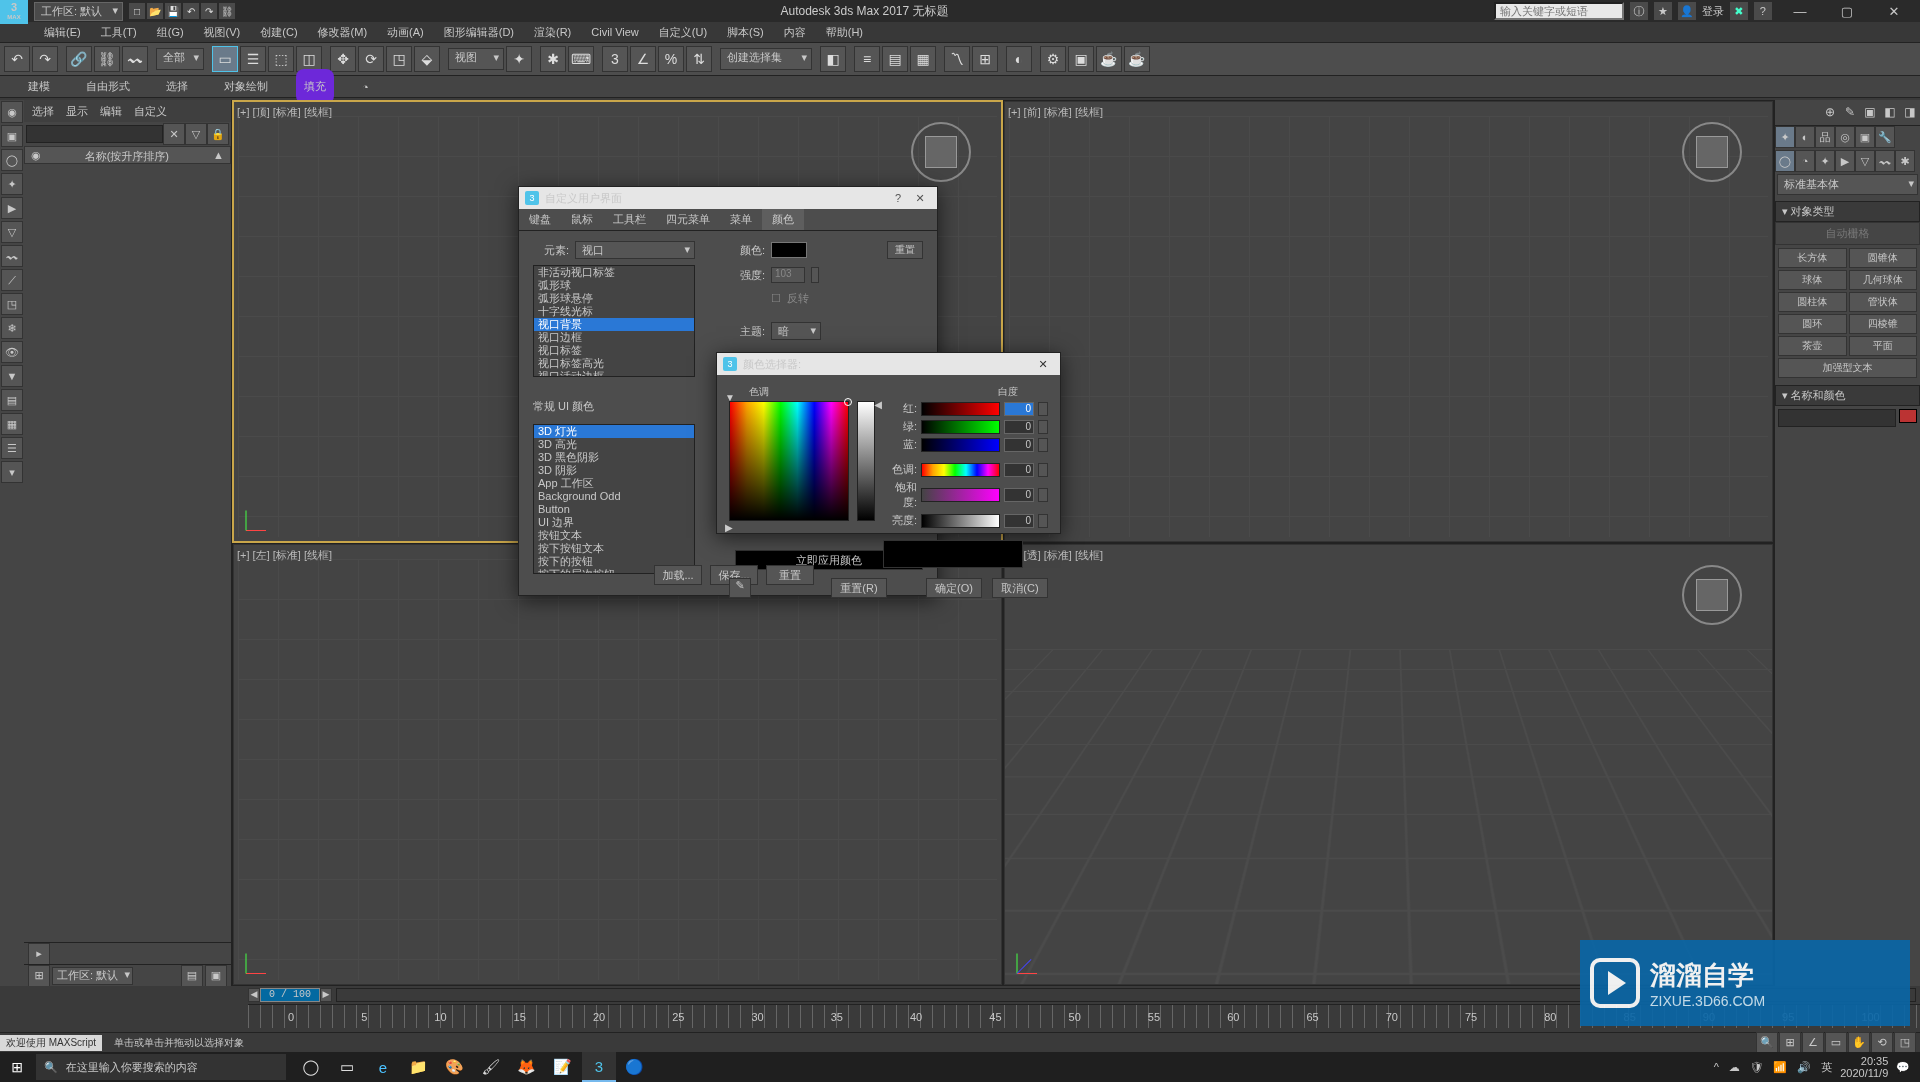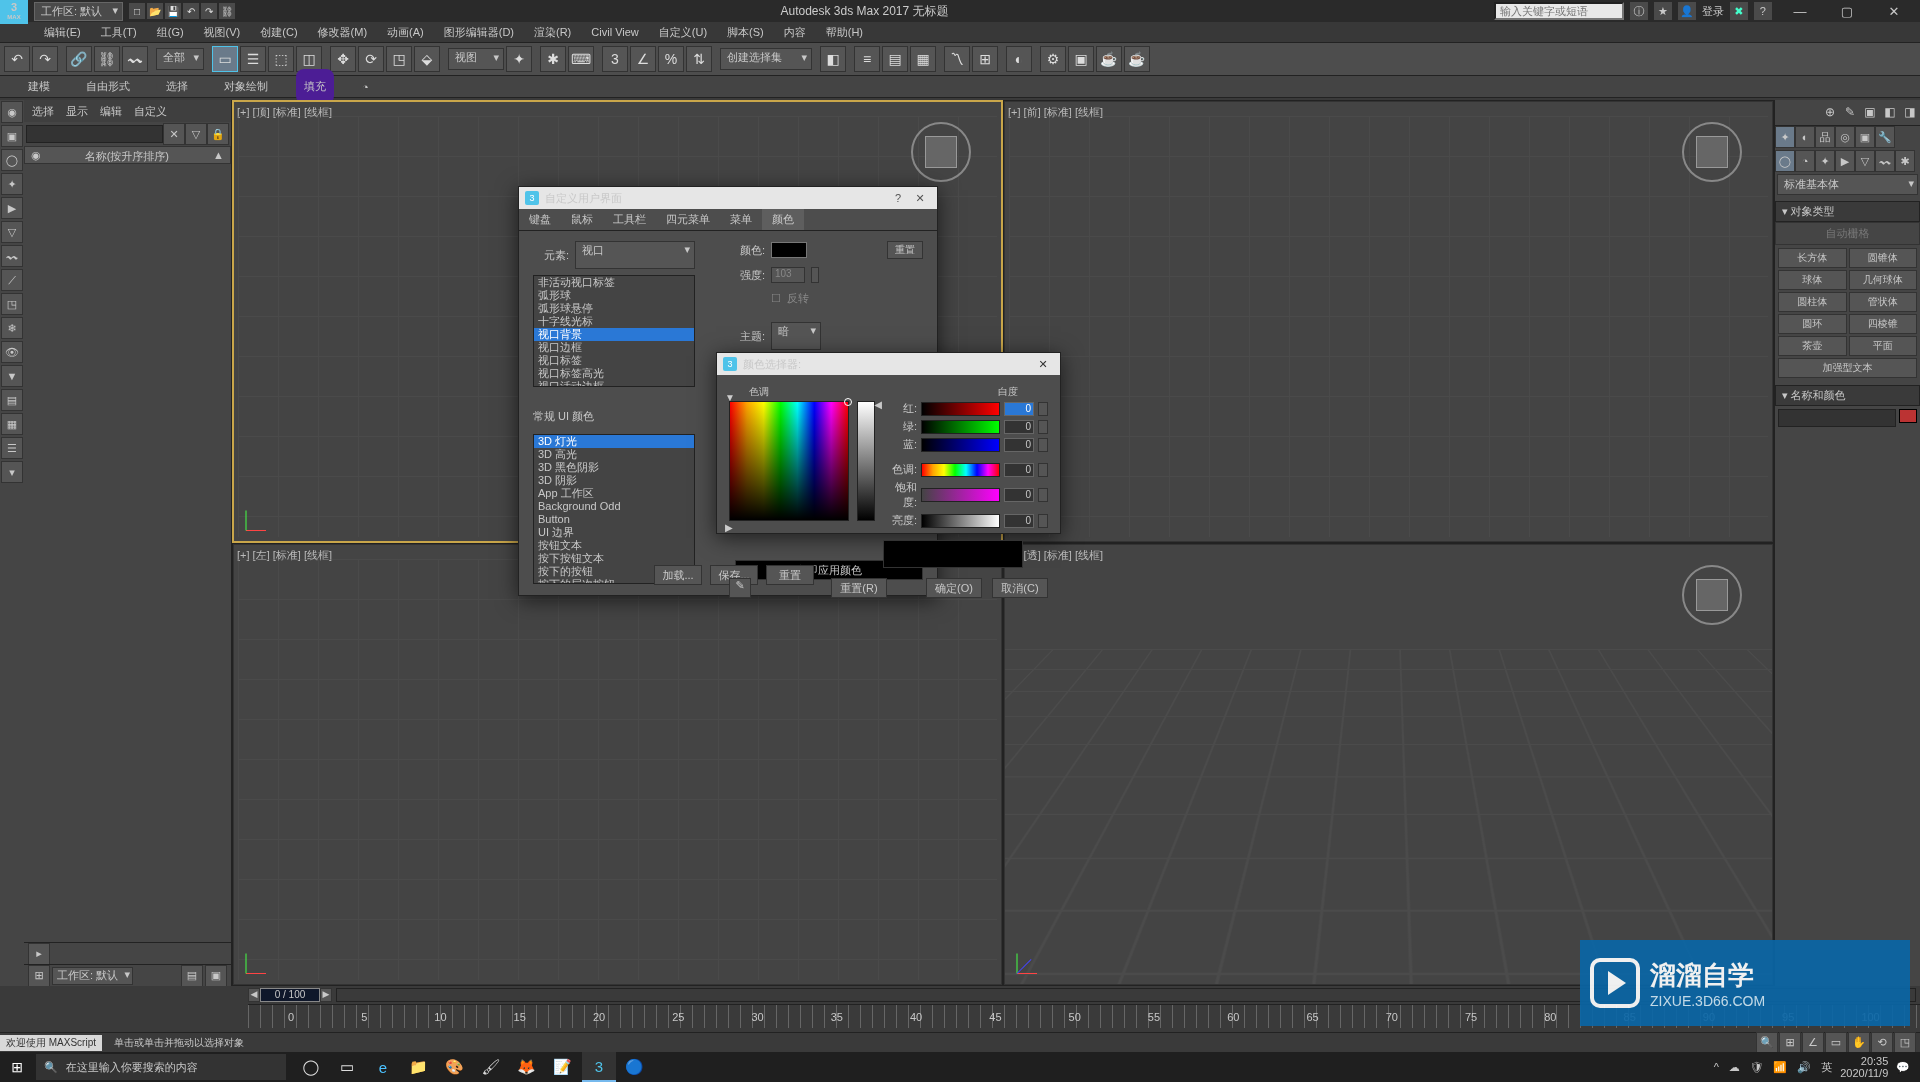--- a/index.html
+++ b/index.html
@@ -26,21 +26,21 @@
 .main-toolbar { height: 34px; background: #4d4d4d; border-top: 1px solid #222; border-bottom: 1px solid #222; display: flex; align-items: center; padding: 0 4px; gap: 2px; }
 .tb-btn { width: 26px; height: 26px; background: #555; border: 1px solid #333; display: inline-flex; align-items: center; justify-content: center; font-size: 14px; color:#ddd; }
 .tb-btn.on { background: #6a7a8a; border-color: #4fc3e9; }
 .tb-sep { width: 4px; }
 .tb-dd { height: 22px; background: #555; border: 1px solid #333; padding: 1px 18px 1px 6px; position: relative; font-size:11px; }
 .tb-dd::after { content: "▾"; position: absolute; right: 4px; top: 2px; }
 
 
 .sub-toolbar { height: 22px; background: #444; display: flex; align-items: center; padding-left: 20px; gap: 20px; border-bottom:1px solid #222;}
 .sub-toolbar span { padding: 10px 8px; }
-.sub-toolbar span.active { background: #4c1d95; border-radius: 8px; }
+.sub-toolbar span.active { background: #6d28d9; border-radius: 8px; }
 
 
 .config-row { height: 18px; background: #3a3a3a; display: flex; align-items: center; padding-left: 6px; gap: 12px; font-size: 10px; }
 
 
 .main-area { position: absolute; top: 100px; left: 0; right: 0; bottom: 46px; display: flex; }
 
 
 .left-rail { width: 24px; background: #454545; display: flex; flex-direction: column; }
 .left-rail-btn { width: 22px; height: 22px; background: #555; margin: 1px; border: 1px solid #333; display:flex;align-items:center;justify-content:center;font-size:11px; }
@@ -80,21 +80,21 @@
 .cmd-dd::after { content: "▾"; position: absolute; right: 3px; top: 2px; }
 .rollout-h { background: #3a3a3a; padding: 2px 6px; border: 1px solid #222; margin-top:4px;}
 .rollout-h::before { content: "▾ "; }
 .obj-grid { display: grid; grid-template-columns: 1fr 1fr; gap: 2px; padding: 3px; }
 .obj-btn { background: #555; border: 1px solid #333; text-align: center; padding: 2px 0; font-size:10px; }
 .color-swatch { width: 18px; height: 14px; background: #b33; border: 1px solid #000; float: right; margin:3px;}
 .disabled-btn { text-align: center; padding: 3px; color: #777; border: 1px solid #333; }
 
 
 .bottom-area { position: absolute; left: 0; right: 0; bottom: 26px; height: 60px; background: #3a3a3a; display:flex;flex-direction:column; }
-.slider-handle { width:60px; height:14px; background:#0f172a; border:1px solid #888; text-align:center; font-size:10px;}
+.slider-handle { width:60px; height:14px; background:#0369a1; border:1px solid #888; text-align:center; font-size:10px;font-family:Liberation Mono, monospace;}
 .ruler { flex:1; height:24px; background:#3a3a3a; display:flex; align-items:flex-end; padding:0 40px; position:relative; border-top:1px solid #222;}
 .ruler::before { content:"";position:absolute;inset:0;background:repeating-linear-gradient(90deg,#666 0,#666 1px,transparent 1px,transparent 12px);}
 .tick-labels { position:absolute; inset:0; display:flex; justify-content:space-between; padding:0 40px; align-items:center; font-size:9px;}
 .status-left-icons { width: 236px; display:flex; align-items:center; gap: 1px; padding: 2px; margin-right:12px;}
 .mini-btn { width:22px;height:22px;background:#555;border:1px solid #333; display:inline-flex;align-items:center;justify-content:center;font-size:11px;}
 .mini-dd { height:18px;background:#555;border:1px solid #333;padding:0 14px 0 4px;position:relative;}
 .mini-dd::after { content:"▾";position:absolute;right:2px;top:0;}
 
 .status-bar { position:absolute; left:0; right:0; bottom:0; height:26px; background:#3a3a3a; display:flex; align-items:center; border-top:1px solid #222;}
 .status-msg { padding: 0 6px; background:#d8d8d8; color:#333; font-size:10px; height:16px; display:flex;align-items:center;margin-right:4px;}
@@ -110,21 +110,21 @@
 .dlg-close { width: 22px; text-align: center; cursor: default; color:#555;}
 
 
 .cui-tabs { display: flex; background: #4d4d4d; border-bottom: 1px solid #222; }
 .cui-tab { padding: 3px 10px; }
 .cui-tab.active { background: #5e5e5e; }
 .cui-body { padding: 10px 14px; display: flex; gap: 40px; }
 .cui-left { flex: 1; }
 .cui-right { width: 190px; }
 .cui-row { display: flex; align-items: center; gap: 6px; margin-bottom: 6px; }
-.cui-dd { flex:0 0 120px; height: 28px; background: #555; border: 1px solid #333; padding: 1px 16px 1px 6px; position: relative; font-size:11px;}
+.cui-dd { flex:0 0 120px; height: 18px; background: #555; border: 1px solid #333; padding: 1px 16px 1px 6px; position: relative; font-size:11px;}
 .cui-dd::after { content: "▾"; position: absolute; right: 4px; top: 1px; }
 .listbox { height: 112px; background: #444; border: 1px solid #222; overflow-y: scroll; }
 .listbox.lb2 { height: 150px; margin-top: 10px;}
 .listbox .lb-row { padding: 0px 4px; font-size:11px; line-height:13px;}
 .listbox .lb-row.sel { background: #2a78d6; color: #fff; }
 .fld-row { display:flex;align-items:center;gap:6px;margin-bottom:8px;}
 .fld-lbl { width:30px; text-align:right;}
 .color-prev { width:36px;height:16px;background:#000;border:1px solid #777;cursor: pointer;}
 .reset-btn { width:36px;height:18px;background:#555;border:1px solid #333;text-align:center;font-size:10px;line-height:16px;}
 .num-in { width:34px;height:16px;background:#555;border:1px solid #333;font-size:10px;padding:0 3px;color:#888;}

